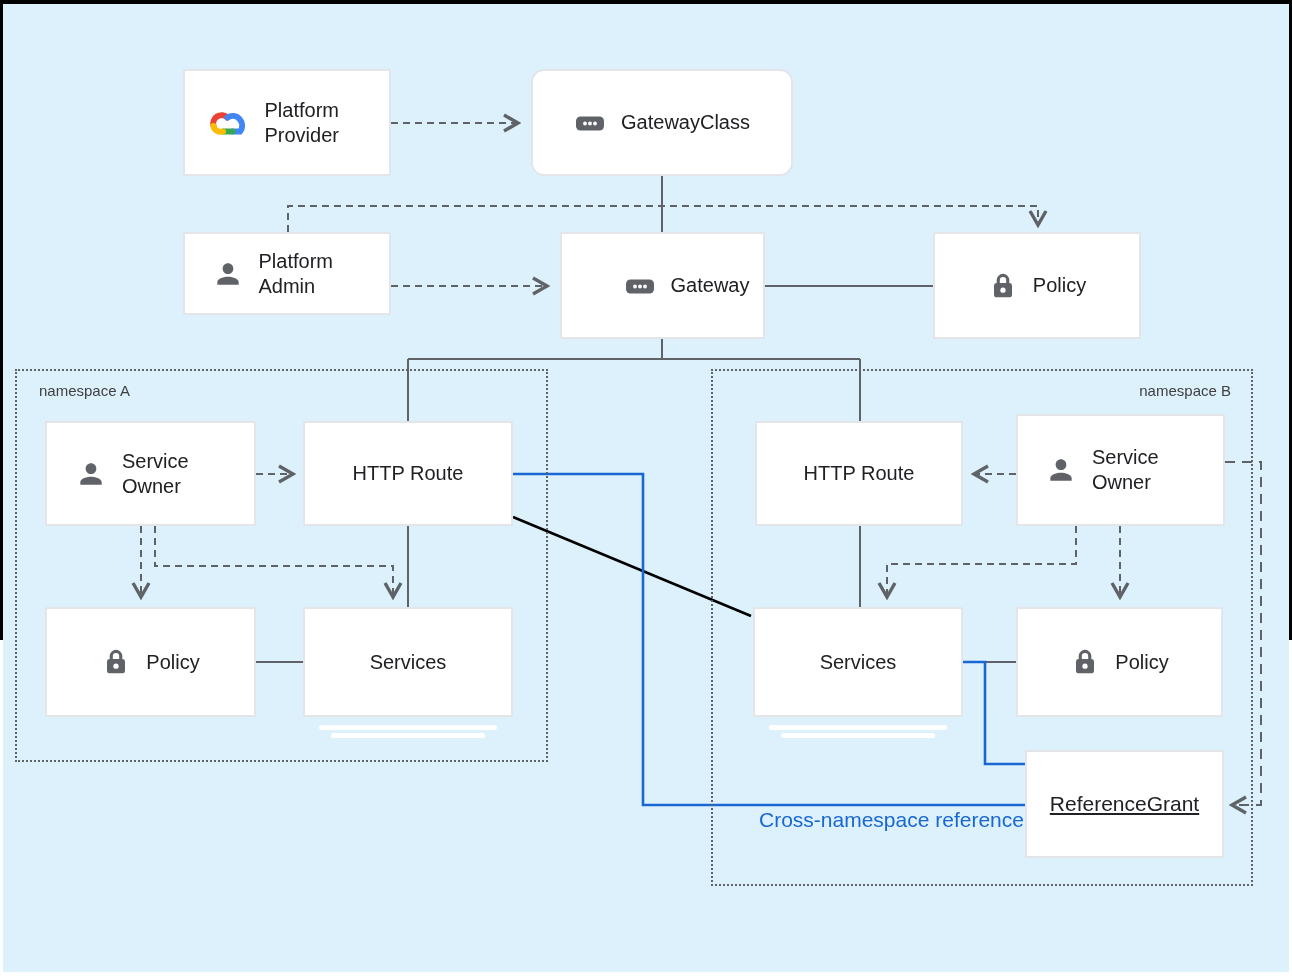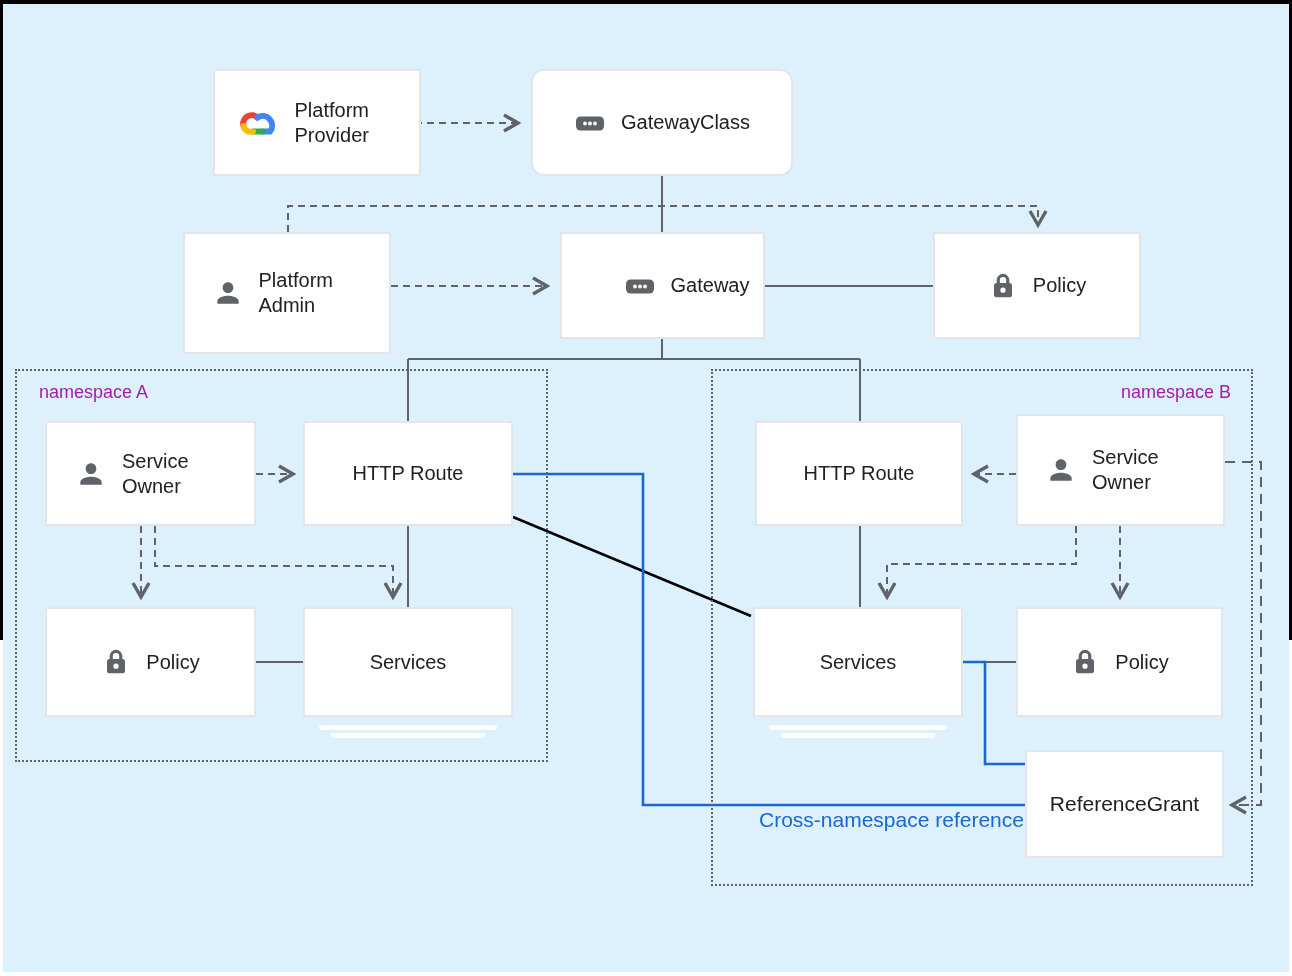--- a/index.html
+++ b/index.html
@@ -18,21 +18,21 @@
     display:flex;align-items:center;justify-content:center;gap:15px;
     font-size:20px;color:#202124;line-height:1.25;box-sizing:border-box;
   }
   .node .label{white-space:pre-line;}
   .node .two-line{width:104px;}
   .icon{display:flex;align-items:center;justify-content:center;flex:0 0 auto;}
   .ns{
     position:absolute;border:2px dotted #5f6368;box-sizing:border-box;
   }
   .ns-label{
-    position:absolute;font-size:18px;color:#a21caf;
+    position:absolute;font-size:15px;color:#404040;
   }
   .stack-bar{position:absolute;background:#fff;height:5px;border-radius:3px;}
   .edge-label{
     position:absolute;font-size:21px;color:#1967d2;
   }
 </style>
 </head>
 <body>
 
 <div id="canvas">
@@ -78,21 +78,21 @@
     </g>
   </svg>
 
   <div class="ns" style="left:12px;top:365px;width:533px;height:393px;">
     <div class="ns-label" style="left:22px;top:11px;">namespace A</div>
   </div>
   <div class="ns" style="left:708px;top:365px;width:542px;height:517px;">
     <div class="ns-label" style="right:20px;top:11px;">namespace B</div>
   </div>
 
-  <div class="node" style="left:180px;top:65px;width:208px;height:107px;margin-left:30px;">
+  <div class="node" style="left:180px;top:65px;width:208px;height:107px;">
     <span class="icon">
       <svg width="44" height="36" viewBox="2 14 88 60">
         <g fill="none" stroke-width="12" stroke-linecap="round">
           <path stroke="#ea4335" d="M17 50 A17 17 0 0 1 45 33"></path>
           <path stroke="#4285f4" d="M45 33 A19 19 0 0 1 70 61 H55"></path>
           <path stroke="#34a853" d="M55 61 H36"></path>
           <path stroke="#fbbc05" d="M36 61 A15 15 0 0 1 17 50"></path>
         </g>
       </svg>
     </span>
@@ -104,21 +104,21 @@
       <svg width="32" height="32" viewBox="0 0 32 32">
         <rect x="2" y="9.5" width="28" height="14" rx="4.5" fill="#5f6368"></rect>
         <circle cx="11" cy="16.5" r="1.9" fill="#fff"></circle>
         <circle cx="16" cy="16.5" r="1.9" fill="#fff"></circle>
         <circle cx="21" cy="16.5" r="1.9" fill="#fff"></circle>
       </svg>
     </span>
     <span class="label">GatewayClass</span>
   </div>
 
-  <div class="node" style="left:180px;top:228px;width:208px;height:122px;">
+  <div class="node" style="left:180px;top:228px;width:208px;height:83px;">
     <span class="icon">
       <svg width="32" height="32" viewBox="0 0 24 24" fill="#5f6368">
         <path d="M12 12c2.21 0 4-1.79 4-4s-1.79-4-4-4-4 1.79-4 4 1.79 4 4 4zm0 2c-2.67 0-8 1.34-8 4v2h16v-2c0-2.66-5.33-4-8-4z"></path>
       </svg>
     </span>
     <span class="label two-line">Platform Admin</span>
   </div>
 
   <div class="node" style="left:557px;top:228px;width:205px;height:107px;padding-left:48px;">
     <span class="icon">
@@ -196,19 +196,19 @@
     <span class="icon">
       <svg width="30" height="30" viewBox="0 0 24 24">
         <path d="M8.2 10.5 V7.3 a3.8 3.8 0 0 1 7.6 0 V10.5" fill="none" stroke="#5f6368" stroke-width="2.5"></path>
         <rect x="4.8" y="9.5" width="14.4" height="11.5" rx="2.3" fill="#5f6368"></rect>
         <circle cx="12" cy="15.3" r="2.1" fill="#fff"></circle>
       </svg>
     </span>
     <span class="label">Policy</span>
   </div>
 
-  <div class="node" style="left:1022px;top:746px;width:199px;height:108px;font-size:21px;">
+  <div class="node" style="left:1022px;top:746px;width:199px;height:108px;font-size:21px;text-decoration:underline;">
     <span class="label">ReferenceGrant</span>
   </div>
 
   <div class="edge-label" style="left:756px;top:804px;">Cross-namespace reference</div>
 
 </div>
 
 </body></html>

